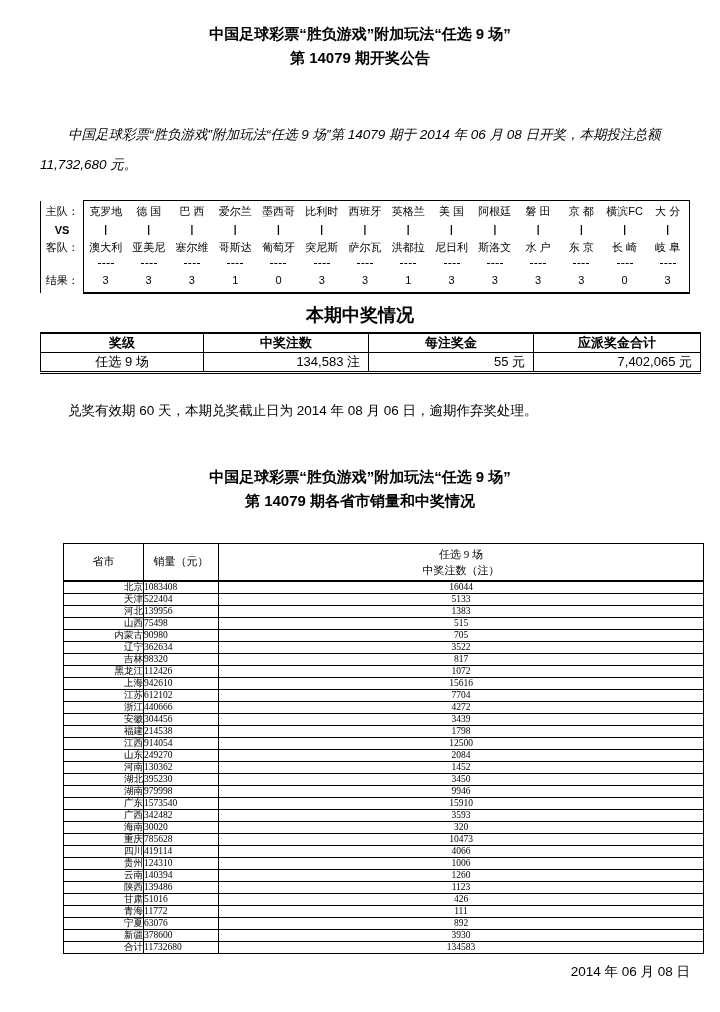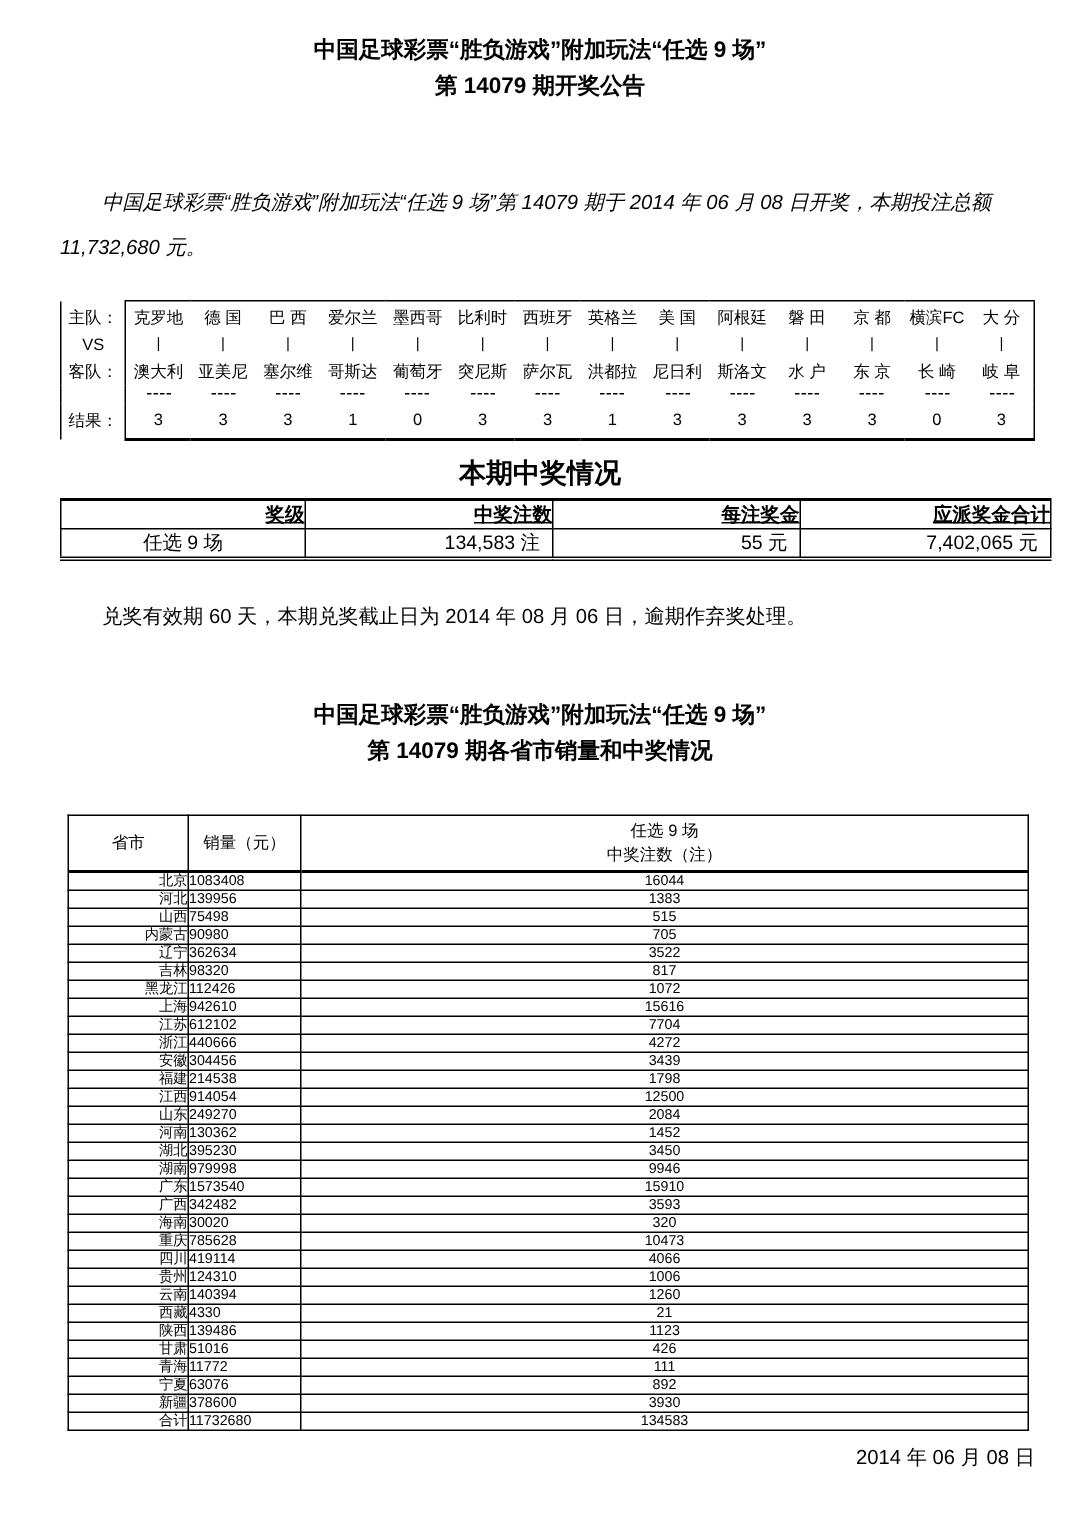--- a/index.html
+++ b/index.html
@@ -21,51 +21,52 @@
   
   .teams-table {
     margin: 20px 0 0 40px; width: 650px;
     border-collapse: collapse; table-layout: fixed;
     border-left: 1px solid #000; border-right: 1px solid #000;
     font-size: 11px;
   }
   .teams-table td { text-align: center; padding: 0; overflow: hidden; white-space: nowrap; }
   .teams-table td.lbl { border-right: 1px solid #000; }
   .teams-table tr.r-home td { height: 21px; }
-  .teams-table tr.r-vs td { height: 16px; }
+  .teams-table tr.r-vs td { height: 16px; font-weight: bold; }
   .teams-table tr.r-away td { height: 19px; }
   .teams-table tr.r-dash td { height: 9px; }
   .teams-table tr.r-result td { height: 24px; }
   .teams-table tr.r-home td:not(.lbl) { border-top: 1px solid #000; }
   .teams-table tr.r-result td:not(.lbl) { border-bottom: 2px solid #000; }
   .teams-table .vbar { font-size: 10px; }
   .dash-mark { display: inline-block; width: 16px; height: 0; border-top: 1px dashed #000; vertical-align: middle; }
 
   
   .section-heading { margin-top: 13px; text-align: center; font-size: 18px; font-weight: bold; line-height: 17px; }
   .prize-table {
     margin: 8px 0 0 40px; width: 660px;
     border-collapse: collapse; table-layout: fixed;
     border: 1px solid #000; border-top: 2px solid #000; border-bottom: 3px double #000;
     font-size: 13px;
   }
   .prize-table th, .prize-table td { border: 1px solid #000; height: 20px; padding: 0 8px; }
-  .prize-table th { font-weight: bold; text-align: right; padding: 0; text-decoration: underline; }
+  .prize-table th { font-weight: bold; text-align: center; padding: 0; }
   .prize-table td.c { text-align: center; }
   .prize-table td.r { text-align: right; }
 
   .note { margin: 27px 35px 0 40px; font-size: 13.5px; line-height: 20px; text-indent: 28px; }
 
   .doc-title2 { margin-top: 44px; text-align: center; font-weight: bold; font-size: 15px; line-height: 24px; }
 
   
   .province-table {
-    margin: 30px 0 0 45px; width: 640px;
+    margin: 30px 0 0 63px; width: 640px;
     border-collapse: collapse; table-layout: fixed;
     font-size: 9.5px;
+    font-family: Liberation Serif, serif;
   }
   .province-table th, .province-table td { border: 1px solid #000; padding: 0; }
   .province-table thead th { font-size: 11px; font-weight: normal; height: 37px; border-bottom: 2px solid #000; text-align: center; }
   .province-table thead .game-head div { line-height: 16px; }
   .province-table tbody td { height: 11px; line-height: 11px; }
   .province-table td.prov { text-align: right; }
   .province-table td.sales { text-align: left; padding-right: 6px; }
   .province-table td.wins { text-align: center; }
 
   .footer-date { margin-top: 9px; margin-right: 30px; text-align: right; font-size: 13.5px; }
@@ -222,20 +223,25 @@
         </th>
       </tr>
     </thead>
     <tbody>
         <tr>
           <td class="prov">北京</td>
           <td class="sales">1083408</td>
           <td class="wins">16044</td>
         </tr>
         <tr>
+          <td class="prov">天津</td>
+          <td class="sales">522404</td>
+          <td class="wins">5133</td>
+        </tr>
+        <tr>
           <td class="prov">河北</td>
           <td class="sales">139956</td>
           <td class="wins">1383</td>
         </tr>
         <tr>
           <td class="prov">山西</td>
           <td class="sales">75498</td>
           <td class="wins">515</td>
         </tr>
         <tr>
@@ -337,25 +343,20 @@
           <td class="prov">贵州</td>
           <td class="sales">124310</td>
           <td class="wins">1006</td>
         </tr>
         <tr>
           <td class="prov">云南</td>
           <td class="sales">140394</td>
           <td class="wins">1260</td>
         </tr>
         <tr>
-          <td class="prov">西藏</td>
-          <td class="sales">4330</td>
-          <td class="wins">21</td>
-        </tr>
-        <tr>
           <td class="prov">陕西</td>
           <td class="sales">139486</td>
           <td class="wins">1123</td>
         </tr>
         <tr>
           <td class="prov">甘肃</td>
           <td class="sales">51016</td>
           <td class="wins">426</td>
         </tr>
         <tr>

